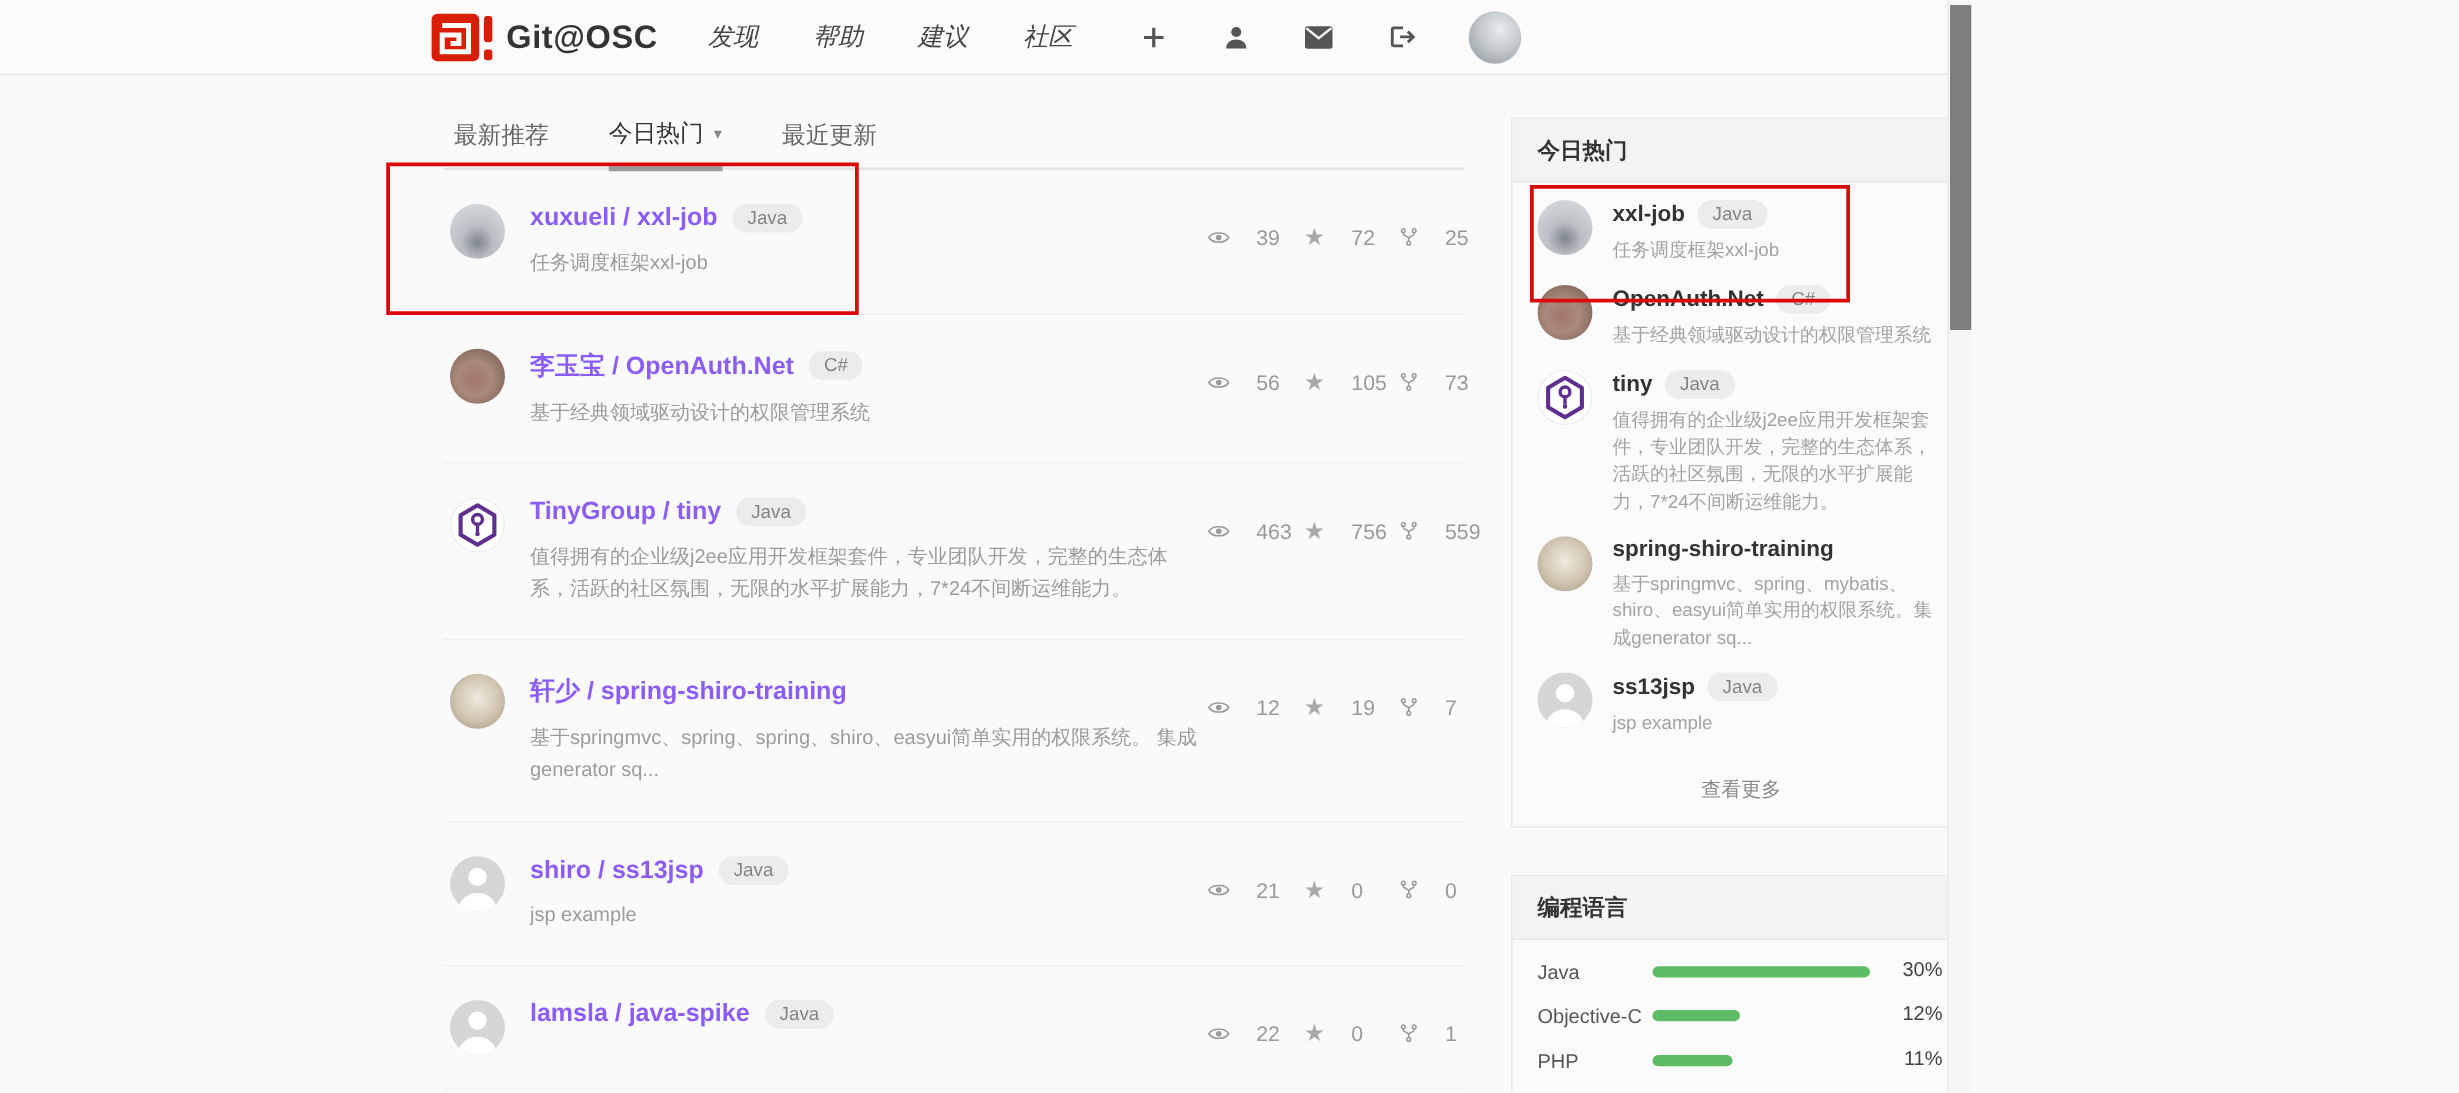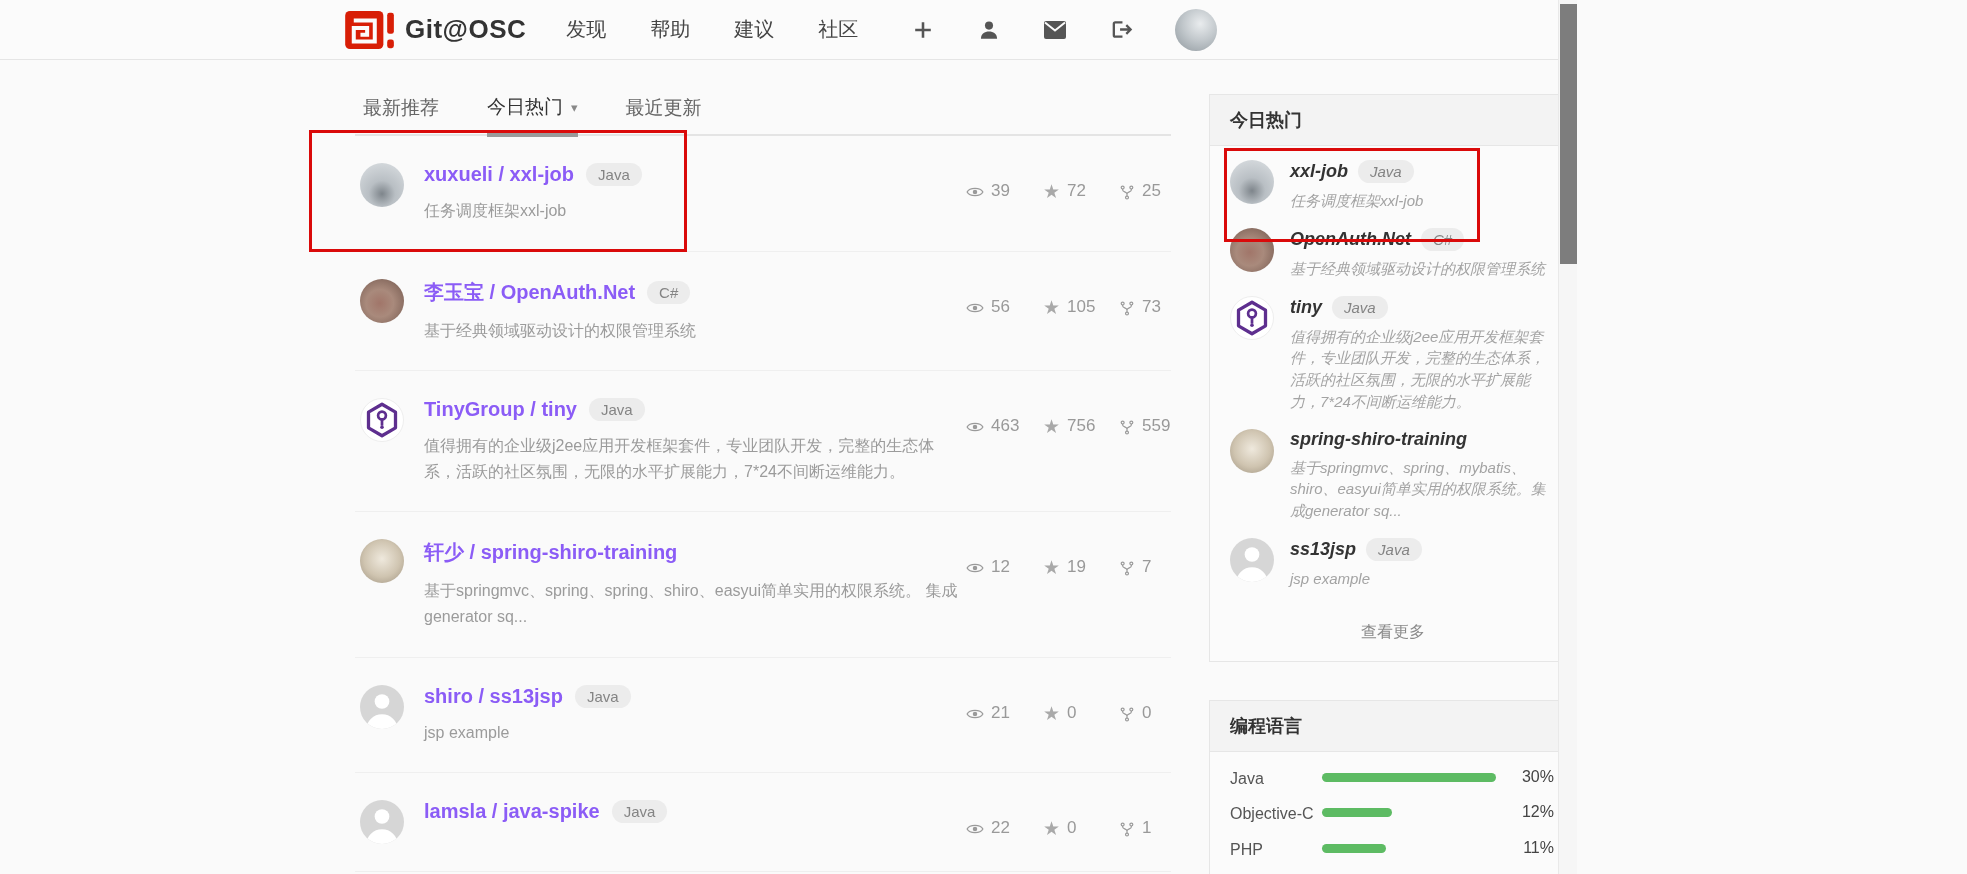--- a/index.html
+++ b/index.html
@@ -5,21 +5,21 @@
   * { margin:0; padding:0; box-sizing:border-box; }
   html,body { width:1967px; height:874px; }
   body { font-family:"Liberation Sans","DejaVu Sans",sans-serif; background:#fafafa; overflow:hidden; }
   .page { position:relative; width:1577px; height:874px; background:#fafafa; overflow:hidden; }
 
   
   .navbar { height:60px; background:#fbfbfb; border-bottom:1px solid #e5e5e5; display:flex; align-items:center; padding:0 360px 0 345px; }
   .brand { display:flex; align-items:center; gap:10px; cursor:pointer; }
   .brand-name { font-size:26px; font-weight:bold; color:#333; letter-spacing:0.5px; }
   .nav-links { display:flex; gap:44px; margin-left:40px; }
-  .nav-link { font-size:20px; color:#454545; cursor:pointer; }
+  .nav-link { font-size:20px; color:#454545; cursor:pointer;font-style:italic; }
   .search-box { margin-left:32px; width:218px; height:36px; background:#f0f0f0; border-radius:4px; display:flex; align-items:center; padding:0 10px; }
   .search-box input { flex:1; border:none; outline:none; background:transparent; font-size:15px; color:#555; font-family:inherit; }
   .search-box input::placeholder { color:#aaa; }
   .nav-right { margin-left:auto; display:flex; align-items:center; gap:42px; }
   .nav-icon { width:24px; height:24px; cursor:pointer; display:flex; align-items:center; justify-content:center; }
   .nav-avatar { width:42px; height:42px; border-radius:50%; background:radial-gradient(circle at 60% 35%, #e9ecee 0%, #c2c8cc 45%, #8d969c 100%); cursor:pointer; }
 
   
   .content { display:flex; padding-left:355px; }
   .main { width:843px; }
@@ -39,36 +39,36 @@
   .av-ph2 { background:radial-gradient(circle at 45% 55%, #c0392b22, #a98a7c 40%, #6f544a 100%); background-color:#9c7f73; }
   .av-ph3 { background:radial-gradient(circle at 50% 45%, #efe9dd 0%, #cfc4b0 55%, #9d917e 100%); }
   .av-tiny { background:#fff; border:1px solid #eee; display:flex; align-items:center; justify-content:center; }
   .av-default { background:#d6d6d6; display:flex; align-items:end; justify-content:center; }
   .row-body { width:535px; }
   .title-line { display:flex; align-items:center; gap:12px; }
   .row-title { font-size:20px; font-weight:bold; color:#8b5cf6; cursor:pointer; }
   .lang-tag { background:#ececec; color:#848484; font-size:15px; border-radius:12px; padding:3px 12px; white-space:nowrap; }
   .row-desc { margin-top:12px; font-size:16px; color:#9b9b9b; line-height:1.6; }
   .row-stats { display:flex; margin-left:auto; margin-top:18px; }
-  .stat { display:flex; align-items:flex-end; gap:7px; font-size:17px; color:#999; }
+  .stat { display:flex; align-items:flex-start; gap:21px; font-size:17px; color:#999; }
   .stat-watch { width:77px; } .stat-star { width:76px; } .stat-fork { width:52px; }
   .star-glyph { color:#a9a9a9; font-size:19px; line-height:1; }
 
   
   .hl-box { position:absolute; border:3px solid #da0a0a; pointer-events:none; z-index:5; }
   .hl-main { left:-46px; top:-6px; width:378px; height:122px; }
   .hl-side { left:-6px; top:-12px; width:256px; height:94px; }
 
   
   .panel { background:#fbfbfb; border:1px solid #e6e6e6; }
   .panel-hot { margin-top:34px; }
   .panel-langs { margin-top:38px; }
   .panel-head { background:#f3f3f3; border-bottom:1px solid #e6e6e6; padding:13px 20px; font-size:18px; font-weight:bold; color:#333; }
   .hot-list { padding:14px 20px 6px 20px; }
-  .hot-item { display:flex; align-items:flex-start; margin-bottom:16px; position:relative;font-style:italic; }
+  .hot-item { display:flex; align-items:flex-start; margin-bottom:16px; position:relative; }
   .hot-item .avatar { margin-right:16px; }
   .hot-body { width:268px; }
   .hot-title-line { display:flex; align-items:center; gap:10px; }
   .hot-title { font-size:18px; font-weight:bold; color:#333; cursor:pointer; }
   .hot-desc { margin-top:7px; font-size:15px; color:#a3a3a3; line-height:1.45; }
   .more-link { text-align:center; padding:10px 0 18px 0; font-size:16px; color:#8a8a8a; cursor:pointer; }
 
   .lang-list { padding:16px 22px 20px 20px; }
   .lang-row { display:flex; align-items:flex-start; margin-bottom:14px; }
   .lang-name { width:92px; font-size:16px; color:#555; line-height:1.35; }

